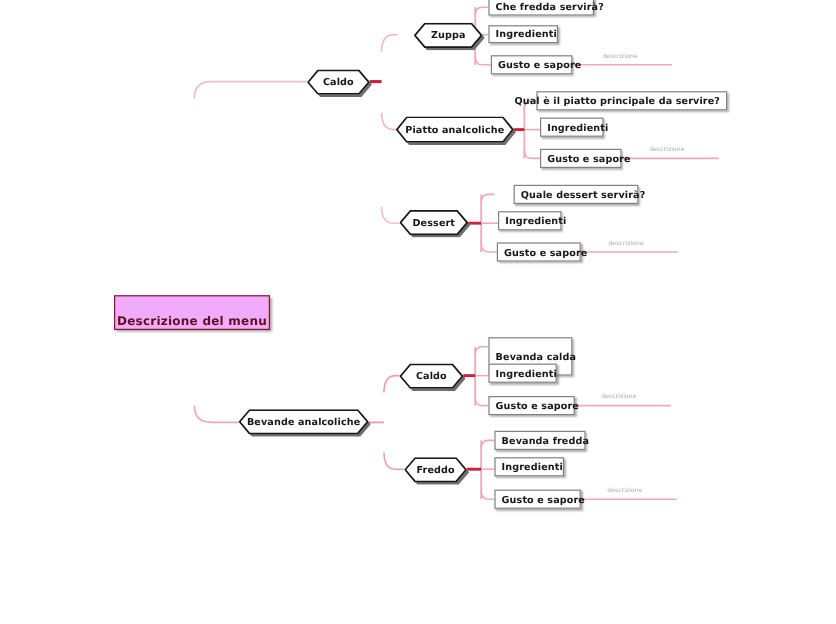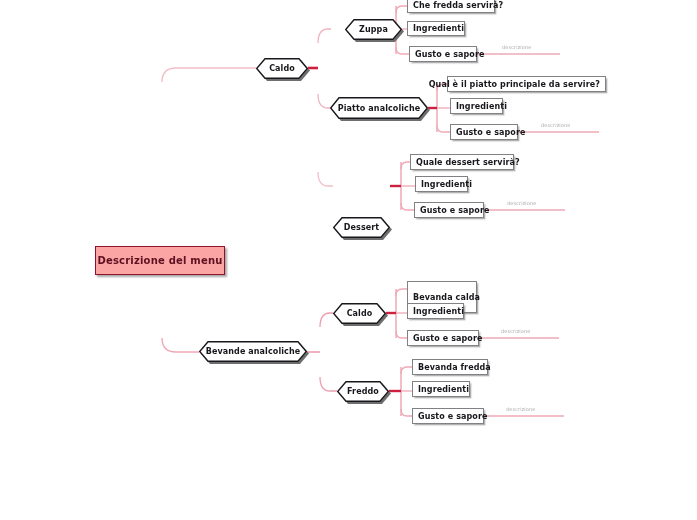--- a/index.html
+++ b/index.html
@@ -7,22 +7,22 @@
     width:697px;height:520px;background:#ffffff;
     font-family:"DejaVu Sans","Liberation Sans",sans-serif;
     overflow:hidden;position:relative;
   }
   #canvas{position:absolute;left:0;top:0;width:697px;height:520px;}
   svg.wires{position:absolute;left:0;top:0;width:697px;height:520px;pointer-events:none;}
 
   
   .root-node{
     position:absolute;box-sizing:border-box;
-    background:#fca5a5;border:1.5px solid #8c1229;
-    display:flex;align-items:center;justify-content:center;
+    background:#f0abfc;border:1.5px solid #8c1229;
+    display:flex;align-items:flex-end;justify-content:center;
     font-size:10px;font-weight:bold;color:#5e1020;
     letter-spacing:.2px;
     box-shadow:2px 2px 2px rgba(60,60,60,.45);
     z-index:6;
   }
 
   
   .hex{
     position:absolute;z-index:5;
   }
@@ -189,21 +189,21 @@
 
   <div class="hex" style="left:330px;top:97px;width:98px;height:22px;">
     <div class="shadow"></div>
     <div class="body"></div>
     <svg class="outline" viewBox="0 0 98 22" preserveAspectRatio="none">
       <polygon points="9,0.7 89,0.7 97.3,11 89,21.3 9,21.3 0.7,11" fill="none" stroke="#17171c" stroke-width="1.4" vector-effect="non-scaling-stroke"></polygon>
     </svg>
     <div class="label">Piatto analcoliche</div>
   </div>
 
-  <div class="hex" style="left:333px;top:175px;width:57px;height:21px;margin-top:42px;">
+  <div class="hex" style="left:333px;top:175px;width:57px;height:21px;">
     <div class="shadow"></div>
     <div class="body"></div>
     <svg class="outline" viewBox="0 0 57 21" preserveAspectRatio="none">
       <polygon points="9,0.7 48,0.7 56.3,10.5 48,20.3 9,20.3 0.7,10.5" fill="none" stroke="#17171c" stroke-width="1.4" vector-effect="non-scaling-stroke"></polygon>
     </svg>
     <div class="label">Dessert</div>
   </div>
 
   <div class="hex" style="left:333px;top:303px;width:53px;height:21px;">
     <div class="shadow"></div>
@@ -236,21 +236,21 @@
   <div class="leaf" style="left:447px;top:76px;width:159px;height:16px;justify-content:flex-end;">
     <span>Qual è il piatto principale da servire?</span>
   </div>
   <div class="leaf" style="left:450px;top:98px;width:53px;height:16px;">
     <span>Ingredienti</span>
   </div>
   <div class="leaf" style="left:450px;top:124px;width:68px;height:16px;">
     <span>Gusto e sapore</span>
   </div>
 
-  <div class="leaf" style="left:410px;top:154px;width:104px;height:16px;">
+  <div class="leaf" style="left:428px;top:154px;width:104px;height:16px;">
     <span>Quale dessert servirà?</span>
   </div>
   <div class="leaf" style="left:415px;top:176px;width:53px;height:16px;">
     <span>Ingredienti</span>
   </div>
   <div class="leaf" style="left:414px;top:202px;width:70px;height:16px;">
     <span>Gusto e sapore</span>
   </div>
 
   <div class="leaf" style="left:407px;top:281px;width:70px;height:32px;">

